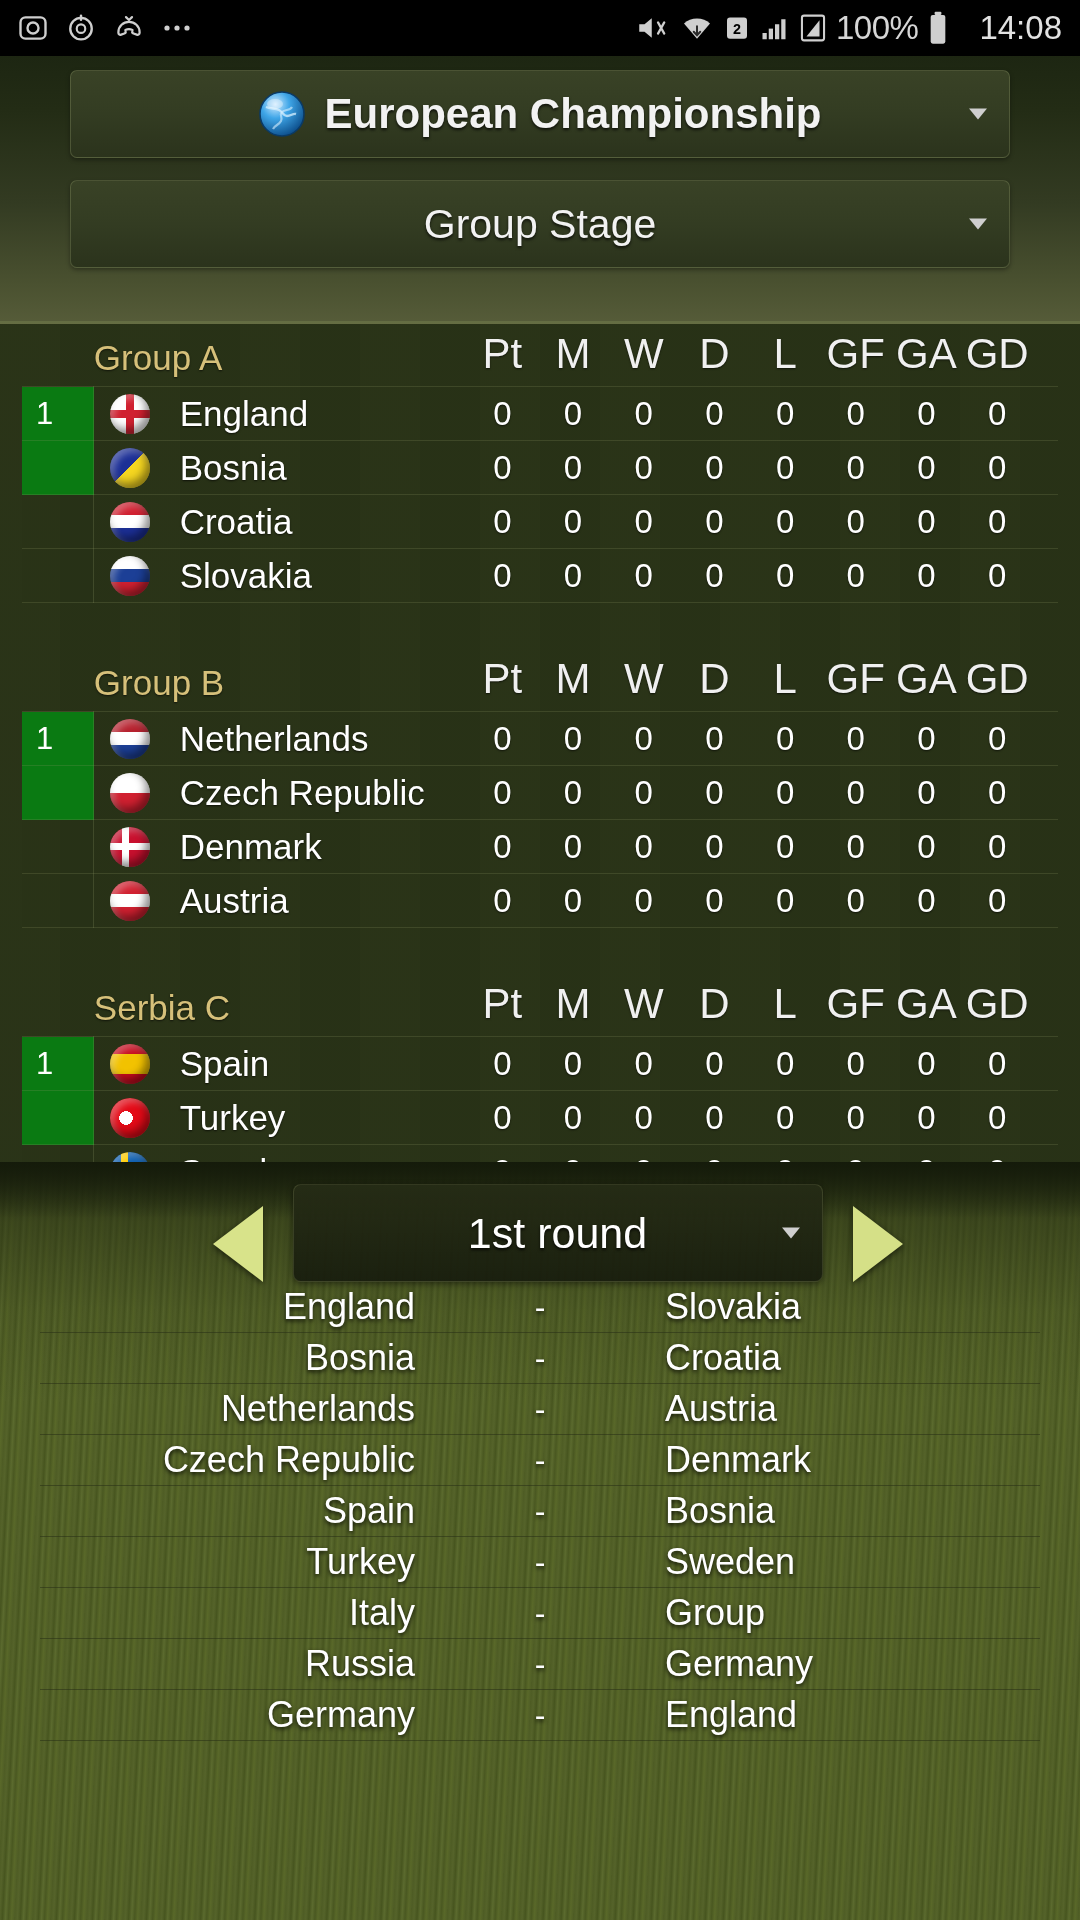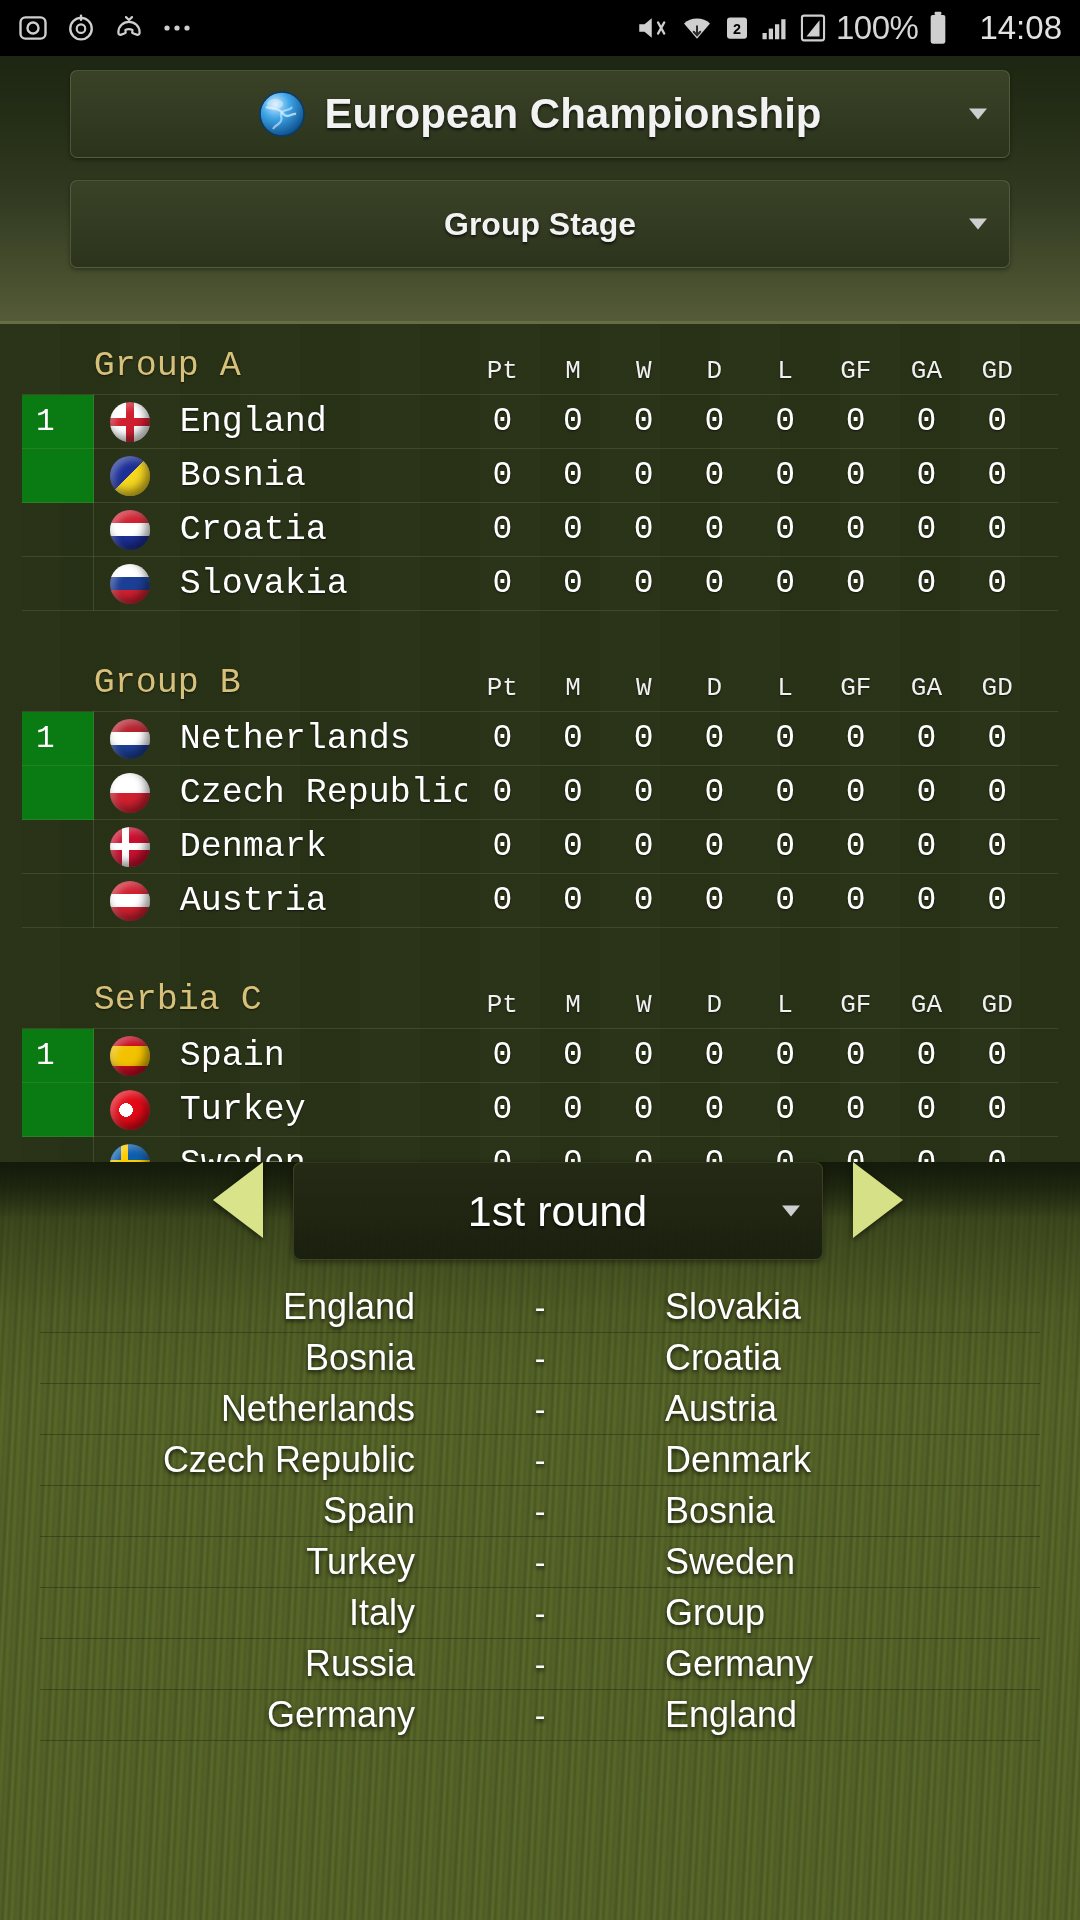--- a/index.html
+++ b/index.html
@@ -85,21 +85,21 @@
 
   .globe-icon { width: 48px; height: 48px; display:block; }
 
   .dd-label {
     color: #f2f2f2;
     font-size: 42px;
     font-weight: 700;
     text-shadow: 0 2px 3px rgba(0,0,0,.7);
     white-space: nowrap;
   }
-  #stage-dropdown .dd-label { font-weight: 700; font-size: 32px; }
+  #stage-dropdown .dd-label { font-weight: 400; font-size: 41px; }
 
   .caret {
     position: absolute;
     right: 22px;
     top: 50%;
     transform: translateY(-50%);
     width: 0; height: 0;
     border-left: 9px solid transparent;
     border-right: 9px solid transparent;
     border-top: 11px solid #cfcfcf;
@@ -110,21 +110,21 @@
     position: relative;
     height: 838px;
     overflow: hidden;
     background:
       linear-gradient(180deg, rgba(30,40,18,.55), rgba(30,40,18,.55)),
       repeating-linear-gradient(90deg,
         #39421f 0px, #39421f 60px,
         #343d1c 60px, #343d1c 120px);
     padding: 0 22px 0 22px;
   }
-  #standings-inner { width: 1036px; margin: 16px auto; font-family: Liberation Mono, monospace; }
+  #standings-inner { width: 1036px; margin: 0 auto; }
 
   .group-block { margin-bottom: 0; }
   .group-gap { height: 46px; }
 
   table.standings-table {
     width: 100%;
     border-collapse: collapse;
     table-layout: fixed;
   }
   table.standings-table col.c-rank  { width: 62px; }
@@ -140,21 +140,21 @@
   .grp-title {
     color: #d6c07a;
     font-size: 35px;
     font-weight: 400;
     padding-left: 8px;
     text-shadow: 0 1px 2px rgba(0,0,0,.6);
     white-space: nowrap;
   }
   .col-head {
     color: #f0f0f0;
-    font-size: 26px;
+    font-size: 42px;
     text-align: center;
     text-shadow: 0 1px 2px rgba(0,0,0,.6);
   }
 
   tr.team-row td {
     height: 54px;
     border-top: 1px solid rgba(140,150,100,.22);
     border-bottom: 1px solid rgba(140,150,100,.22);
   }
   tr.team-row td.rank-cell {
@@ -212,21 +212,21 @@
   #pitch::before{
     content:"";
     position:absolute; left:0; right:0; top:0; height:56px;
     background:linear-gradient(180deg, rgba(20,26,10,.95), rgba(20,26,10,0));
   }
 
   #round-nav {
     position: relative;
     height: 120px;
     display: flex;
-    align-items: flex-start;
+    align-items: flex-end;
     justify-content: center;
     gap: 0;
     padding-top: 0;
     margin-left: 35px;
   }
   .nav-arrow {
     width: 110px;
     display: flex;
     align-items: center;
     justify-content: center;

